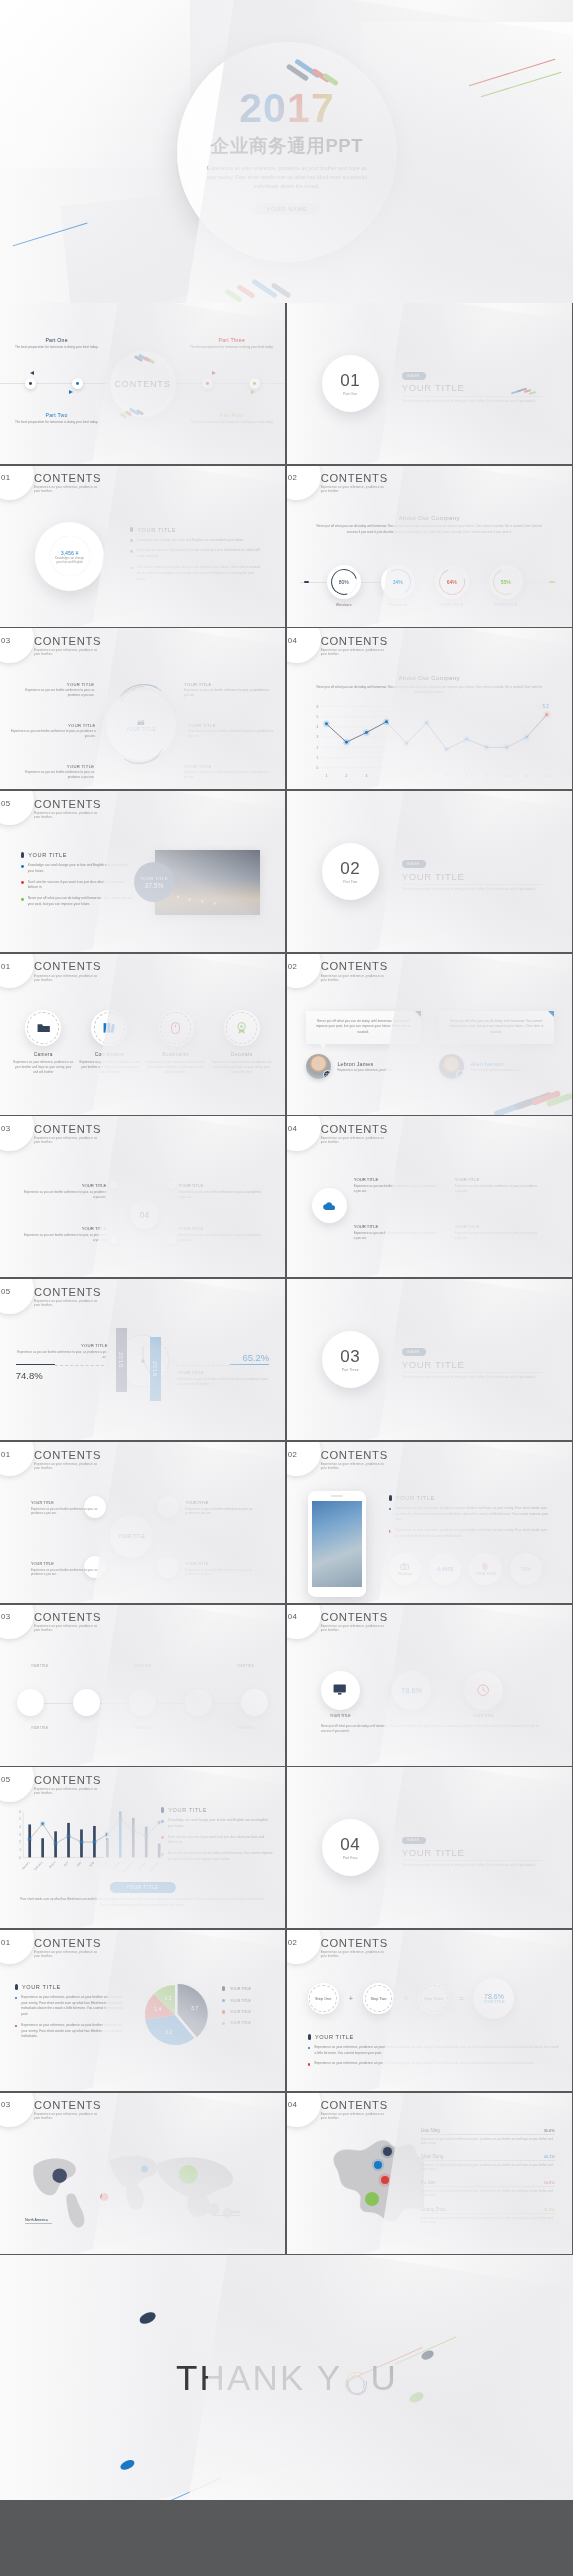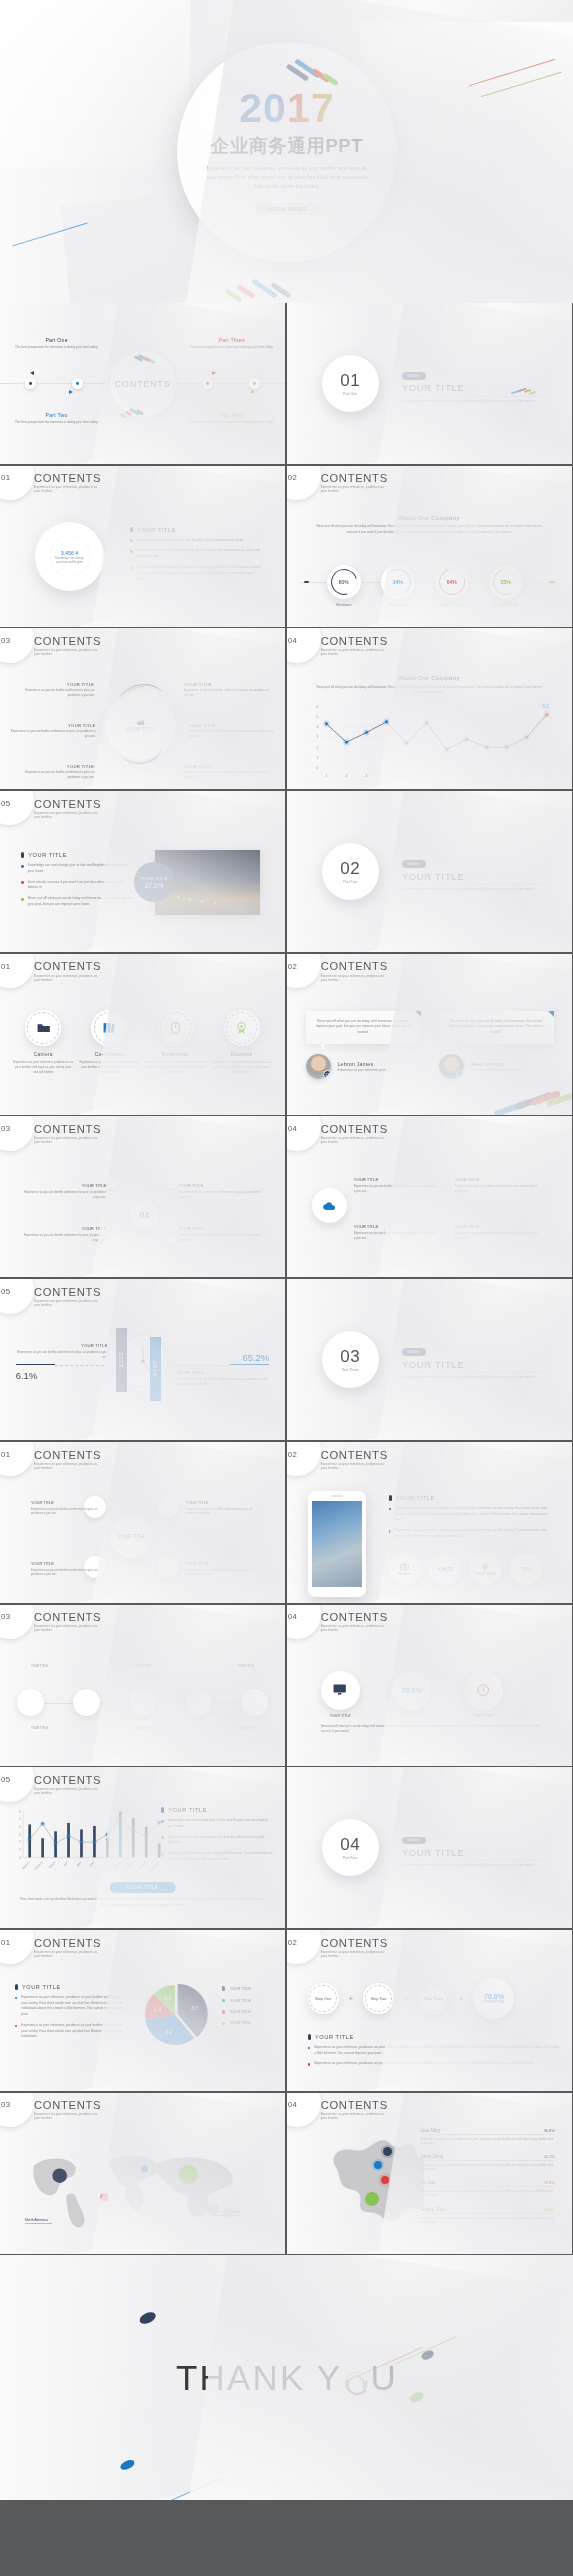--- a/index.html
+++ b/index.html
@@ -771,21 +771,21 @@
         </div>
       <div style="position:absolute;left:150px;top:58px;width:11.2px;height:64px;background:#1b79c4;color:#fff;font-size:6.2px;letter-spacing:0.6px;display:flex;align-items:center;justify-content:center;writing-mode:vertical-rl;">
           <span>2016</span>
         </div>
       <div style="position:absolute;left:15.7px;top:64px;width:92px;text-align:right;">
         <div style="font-size:4.2px;color:#5c5c5c;letter-spacing:0.2px;">YOUR TITLE</div>
         <div style="font-size:3px;color:#929292;line-height:1.7;margin-top:1.7px;">Experience as you are brothe areference to your, as prudence a you are.</div>
       </div>
       <div style="position:absolute;left:15.7px;top:85px;width:39px;height:1.1px;background:#34435c;"></div>
       <div style="position:absolute;left:55px;top:86px;width:54px;border-top:0.6px dashed #cdcdcd;"></div>
-      <div style="position:absolute;left:15.7px;top:91px;font-size:9.5px;color:#4b4b4b;"><span>6.1%</span></div>
+      <div style="position:absolute;left:15.7px;top:91px;font-size:9.5px;color:#4b4b4b;"><span>74.8%</span></div>
       <div style="position:absolute;right:15.7px;top:73px;width:92px;text-align:right;font-size:9.5px;color:#1b79c4;"><span>65.2%</span></div>
       <div style="position:absolute;right:15.7px;top:85px;width:39px;height:1.1px;background:#1b79c4;"></div>
       <div style="position:absolute;right:55px;top:86px;width:54px;border-top:0.6px dashed #cdcdcd;"></div>
       <div style="position:absolute;right:15.7px;top:91px;width:92px;">
         <div style="font-size:4.2px;color:#5c5c5c;letter-spacing:0.2px;">YOUR TITLE</div>
         <div style="font-size:3px;color:#929292;line-height:1.7;margin-top:1.7px;">Experience as you are brothe areference to your, as prudence a you are  your and will brother .</div>
       </div>
     </div>
 
     <div class="poly slide">

